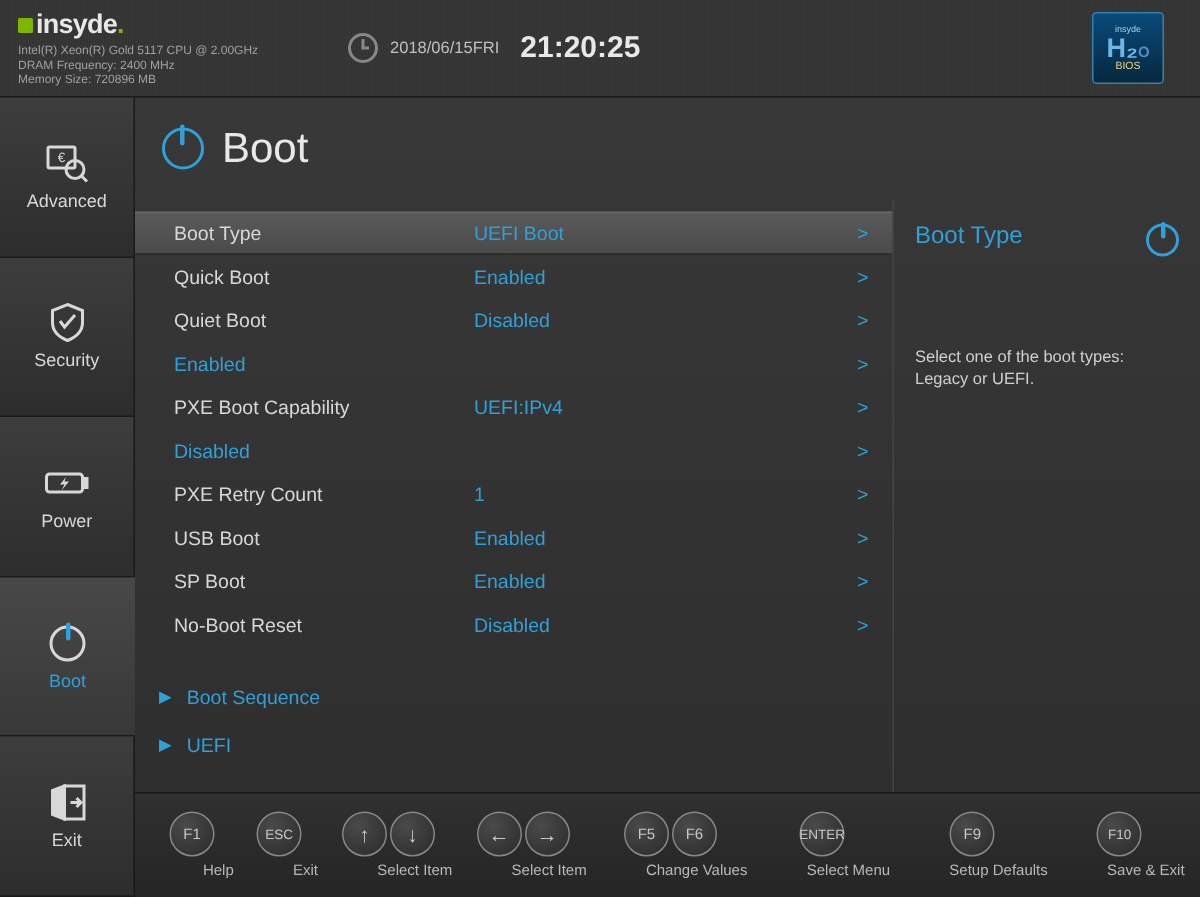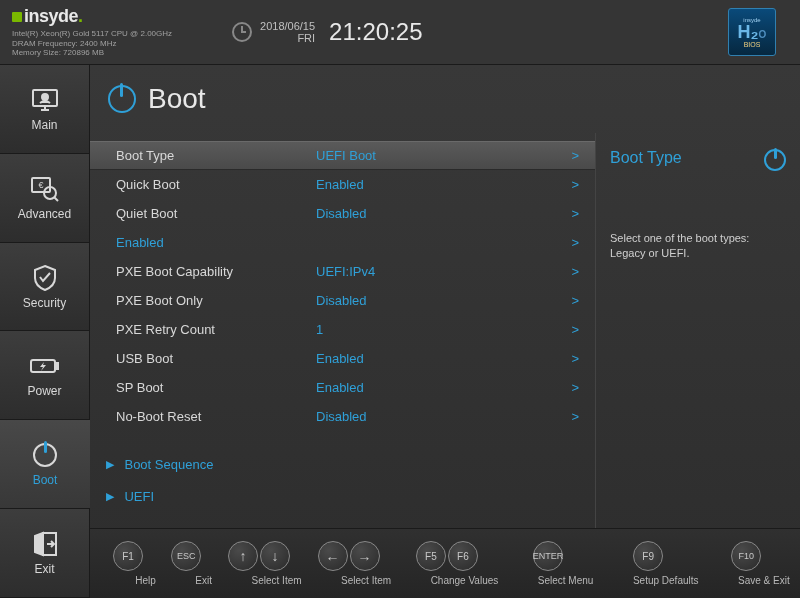--- a/index.html
+++ b/index.html
@@ -9,22 +9,22 @@
     .brand { display: flex; flex-direction: column; }
     .brand-logo { display: flex; align-items: center; gap: 2px; }
     .logo-square { width: 10px; height: 10px; background: #7ab800; border-radius: 1px; }
     .brand-name { font-size: 18px; font-weight: 600; color: #e8e8e8; letter-spacing: -0.5px; }
     .brand-name .dot { color: #7ab800; }
     .sysinfo { font-size: 8px; color: #a0a0a0; line-height: 1.2; margin-top: 2px; }
     .clock { display: flex; align-items: center; gap: 8px; margin-left: 60px; }
     .clock-icon { width: 20px; height: 20px; border: 2px solid #888; border-radius: 50%; position: relative; }
     .clock-icon::before { content: ''; position: absolute; top: 2px; left: 7px; width: 2px; height: 6px; background: #888; }
     .clock-icon::after { content: ''; position: absolute; top: 7px; left: 7px; width: 5px; height: 2px; background: #888; }
-    .date-block { display: flex; flex-direction: column; font-size: 11px; color: #c0c0c0; }
-    .time { font-size: 24px; color: #e8e8e8; font-weight: 400; margin-left: 6px; }
+    .date-block { display: flex; flex-direction: row; font-size: 11px; color: #c0c0c0; }
+    .time { font-size: 20px; color: #e8e8e8; font-weight: 700; margin-left: 6px; }
     .h2o-logo { position: absolute; right: 24px; top: 8px; width: 48px; height: 48px; background: linear-gradient(180deg, #0a4a7a, #062840); border: 1px solid #3080b0; border-radius: 3px; display: flex; flex-direction: column; align-items: center; justify-content: center; font-size: 9px; color: #6bb8e8; }
     .h2o-logo .h2 { font-size: 18px; font-weight: bold; line-height: 1; }
     .h2o-logo .sub { font-size: 6px; color: #a0d0f0; }
     .h2o-logo .bios { font-size: 7px; color: #f0d080; }
     
     .body-wrap { display: flex; height: 533px; }
     .sidebar { width: 90px; display: flex; flex-direction: column; }
     .side-item { flex: 1; display: flex; flex-direction: column; align-items: center; justify-content: center; gap: 4px; border-bottom: 1px solid #1a1a1a; border-right: 1px solid #1a1a1a; background: linear-gradient(180deg, #3d3d3d, #2d2d2d); cursor: pointer; }
     .side-item.active { background: linear-gradient(180deg, #484848, #383838); border-right: none; }
     .side-item.active .side-label { color: #2fa0d8; }
@@ -94,32 +94,20 @@
     <div class="sub">insyde</div>
     <div class="h2"><span>H₂</span><span style="font-size:10px;color:#5090c0">O</span></div>
     <div class="bios">BIOS</div>
   </div>
 </div>
 
 <div class="body-wrap">
   <div class="sidebar">
     <div class="side-item">
       <div class="side-ic">
-          <svg width="30" height="24" viewBox="0 0 30 24" fill="none" stroke="#d8d8d8" stroke-width="2">
-            <rect x="3" y="2" width="24" height="16" rx="1"></rect>
-            <circle cx="15" cy="9" r="3" fill="#d8d8d8"></circle>
-            <path d="M10 15 Q15 11 20 15" fill="#d8d8d8"></path>
-            <line x1="11" y1="22" x2="19" y2="22"></line>
-            <line x1="15" y1="18" x2="15" y2="22"></line>
-          </svg>
-        </div>
-      <span class="side-label">Main</span>
-    </div>
-    <div class="side-item">
-      <div class="side-ic">
           <svg width="30" height="26" viewBox="0 0 30 26" fill="none" stroke="#d8d8d8" stroke-width="2">
             <rect x="2" y="2" width="18" height="14" rx="1"></rect>
             <text x="11" y="12" fill="#d8d8d8" font-size="9" text-anchor="middle" stroke="none">€</text>
             <circle cx="20" cy="17" r="6"></circle>
             <line x1="24" y1="21" x2="28" y2="25"></line>
           </svg>
         </div>
       <span class="side-label">Advanced</span>
     </div>
     <div class="side-item">
@@ -184,21 +172,20 @@
           <div class="row">
             <span class="row-value">Enabled</span>
             <span class="row-arrow">&gt;</span>
           </div>
           <div class="row">
             <span class="row-label">PXE Boot Capability</span>
             <span class="row-value">UEFI:IPv4</span>
             <span class="row-arrow">&gt;</span>
           </div>
           <div class="row">
-            <span class="row-label">PXE Boot Only</span>
             <span class="row-value">Disabled</span>
             <span class="row-arrow">&gt;</span>
           </div>
           <div class="row">
             <span class="row-label">PXE Retry Count</span>
             <span class="row-value">1</span>
             <span class="row-arrow">&gt;</span>
           </div>
           <div class="row">
             <span class="row-label">USB Boot</span>

